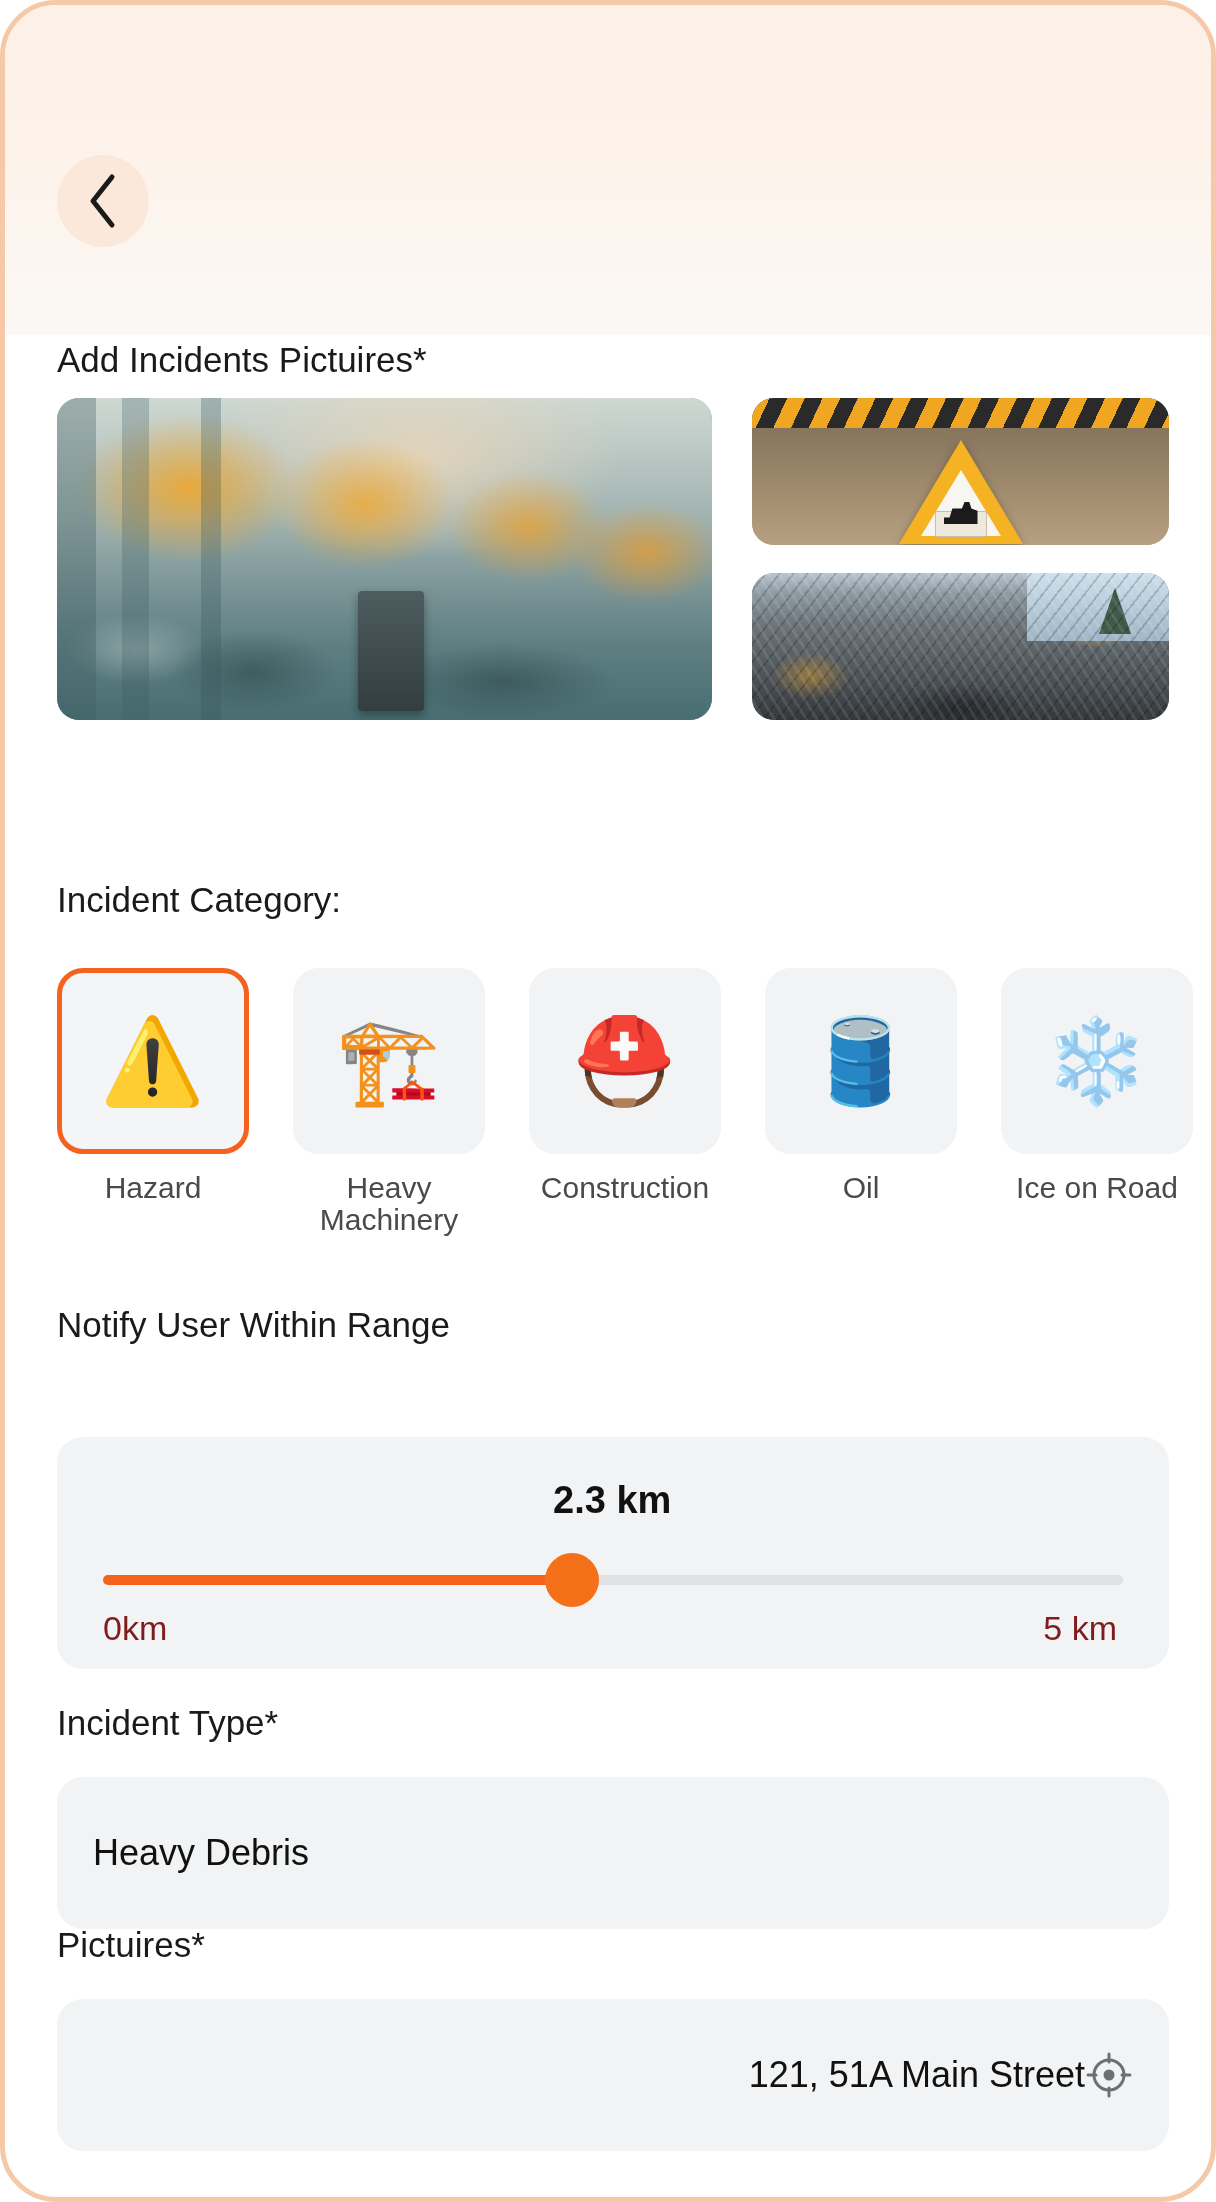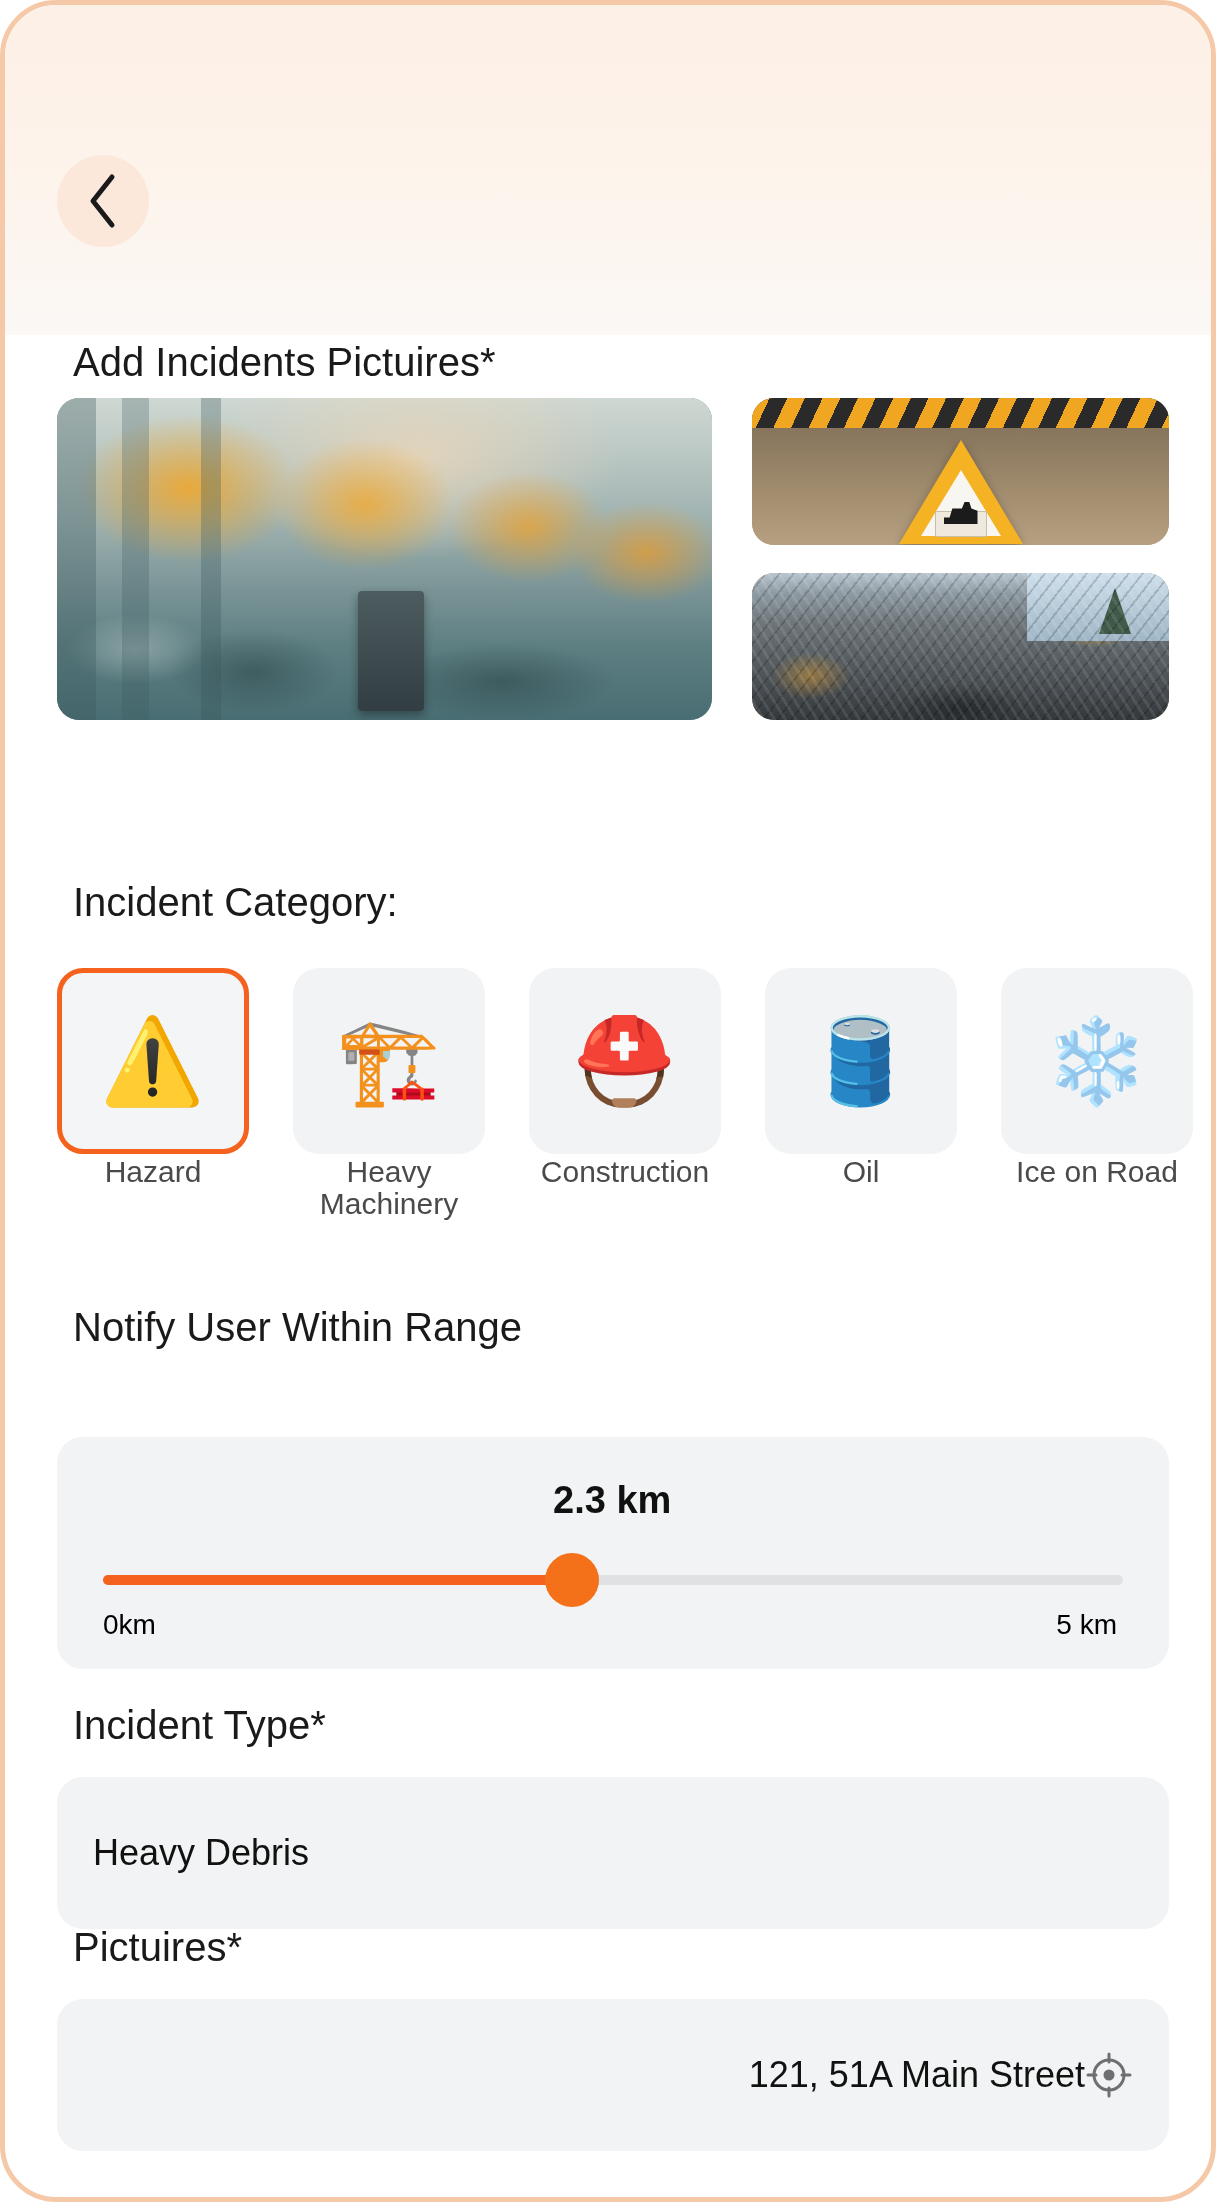--- a/index.html
+++ b/index.html
@@ -51,22 +51,22 @@
     font-size: 53px;
     font-weight: bold;
     color: #111111;
     letter-spacing: -0.5px;
     white-space: nowrap;
   }
 
   
   .section-label {
     position: absolute;
-    left: 68px;
-    font-size: 40px;
+    left: 52px;
+    font-size: 35px;
     color: #1a1a1a;
     font-weight: 400;
     white-space: nowrap;
   }
 
   
   .pics {
     position: absolute;
     left: 52px;
     top: 393px;
@@ -233,21 +233,21 @@
     align-items: center;
     justify-content: center;
     border: 5px solid transparent;
   }
   .cat-item.selected .cat-tile {
     border-color: #f4621d;
     background: #f4f5f6;
   }
   .cat-emoji { font-size: 84px; line-height: 1; }
   .cat-label {
-    margin-top: 2px;
+    margin-top: 18px;
     font-size: 30px;
     color: #4a4a4a;
     text-align: center;
     line-height: 1.08;
     width: 200px;
     white-space: pre-line;
   }
 
   
   .slider-card {
@@ -295,22 +295,22 @@
     width: 54px; height: 54px;
     margin-left: -27px;
     margin-top: -27px;
     border-radius: 50%;
     background: #f4711a;
     cursor: grab;
   }
   .slider-min, .slider-max {
     position: absolute;
     top: 172px;
-    font-size: 28px;
-    color: #000000;
+    font-size: 34px;
+    color: #7f1d1d;
   }
   .slider-min { left: 46px; }
   .slider-max { right: 52px; }
 
   
   .field-box {
     position: absolute;
     left: 52px;
     width: 1112px;
     background: #f2f3f4;

